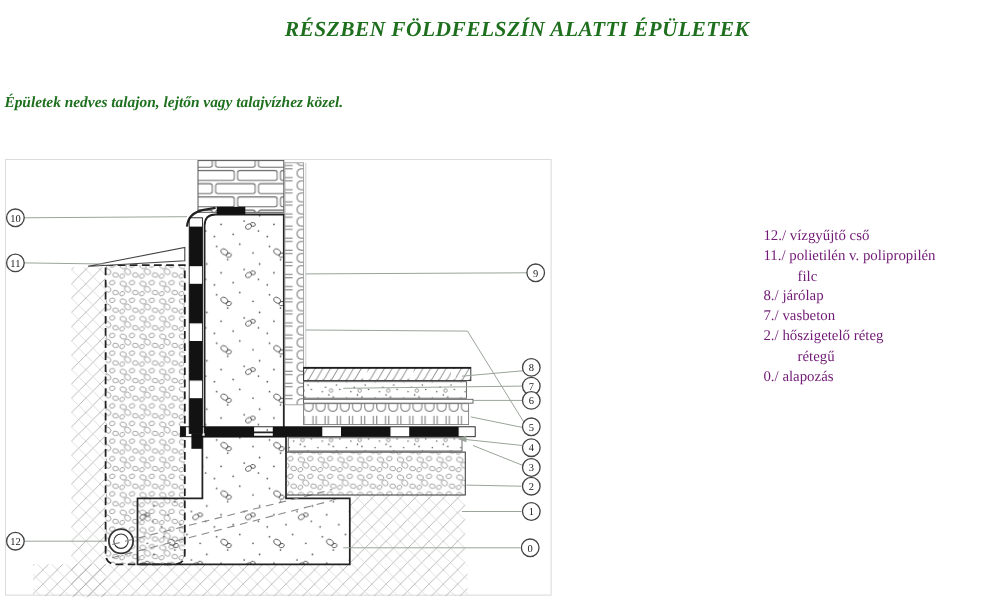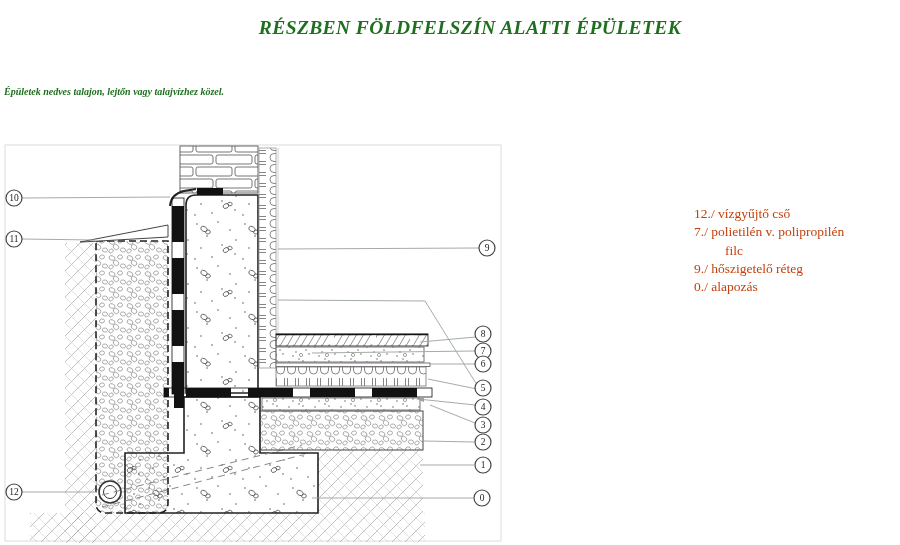--- a/index.html
+++ b/index.html
@@ -1,23 +1,23 @@
 <!DOCTYPE html>
 <html><head>
 <meta charset="utf-8">
 <style>
   html,body{margin:0;padding:0;}
   body{width:900px;height:545px;position:relative;background:#ffffff;overflow:hidden;
        font-family:"Liberation Serif",serif;}
   .title{position:absolute;top:17px;left:0;width:940px;text-align:center;
          font-size:19.5px;font-weight:bold;font-style:italic;letter-spacing:.4px;}
-  .subtitle{position:absolute;top:86px;left:4px;font-size:10px;font-weight:bold;
+  .subtitle{position:absolute;top:86px;left:4px;font-size:14px;font-weight:bold;
             font-style:italic;}
   .legend{position:absolute;left:694px;top:205px;width:206px;font-size:13.5px;
-          color:#c2410c;line-height:18.3px;}
+          color:#701a75;line-height:18.3px;}
   .legend-row{white-space:nowrap;}
   .legend-cont{padding-left:31px;white-space:nowrap;font-family:Liberation Serif, serif;}
   svg text{font-family:"Liberation Serif",serif;}
   .drawing{position:absolute;left:0px;top:143px;}
 </style>
 </head>
 <body>
 
 <div class="title" style="color: rgb(30, 111, 30);">RÉSZBEN FÖLDFELSZÍN ALATTI ÉPÜLETEK</div>
 <div class="subtitle" style="color: rgb(30, 111, 30);">Épületek nedves talajon, lejtőn vagy talajvízhez közel.</div>
@@ -216,17 +216,20 @@
       </g>
       <g>
         <circle cx="482" cy="500" r="8" fill="#ffffff" stroke="#444" stroke-width="1.2"></circle>
         <text x="482" y="503.4" text-anchor="middle" font-size="9.5" fill="#222">0</text>
       </g>
     </g>
 </svg>
 
 <div class="legend" id="legend">
     <div class="legend-row">12./ vízgyűjtő cső</div>
-    <div class="legend-row">7./ polietilén v. polipropilén</div>
+    <div class="legend-row">11./ polietilén v. polipropilén</div>
     <div class="legend-cont">filc</div>
-    <div class="legend-row">9./ hőszigetelő réteg</div>
+    <div class="legend-row">8./ járólap</div>
+    <div class="legend-row">7./ vasbeton</div>
+    <div class="legend-row">2./ hőszigetelő réteg</div>
+    <div class="legend-cont">rétegű</div>
     <div class="legend-row">0./ alapozás</div>
   </div>
 
 </body></html>

